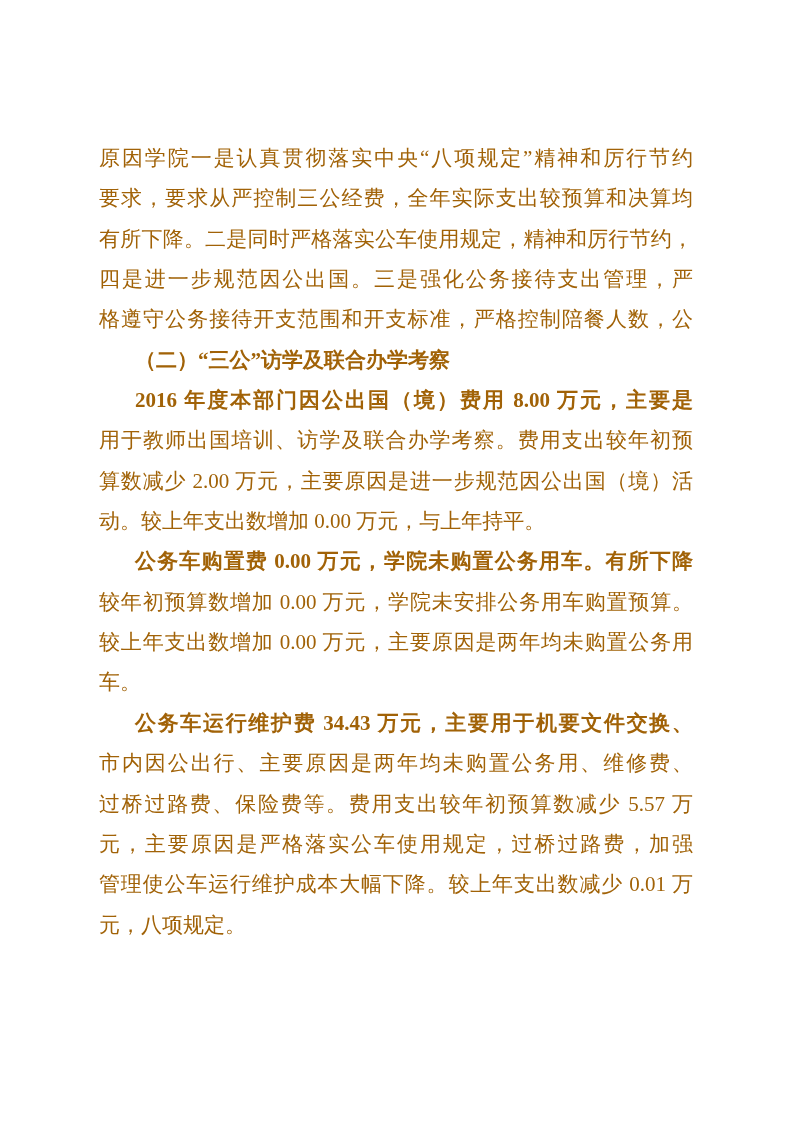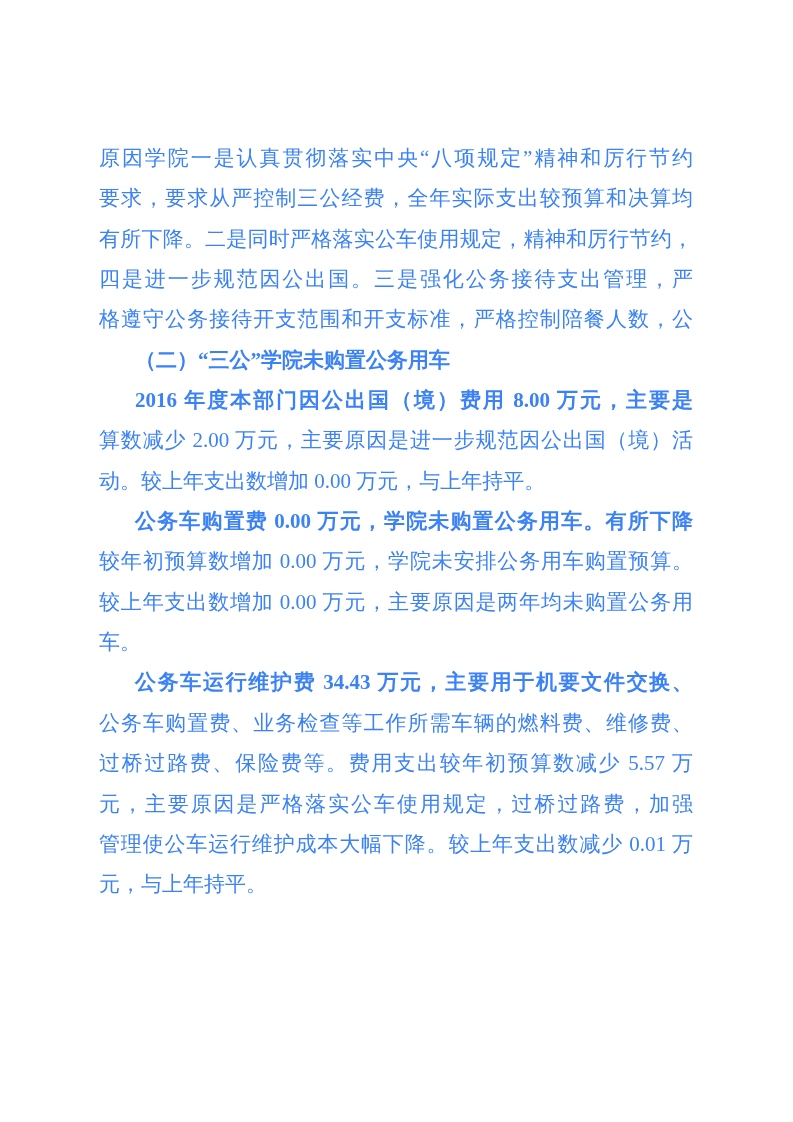--- a/index.html
+++ b/index.html
@@ -18,21 +18,21 @@
   .content {
     position: absolute;
     left: 99px;
     top: 138px;
     width: 594px;
   }
   .line {
     height: 40.35px;
     line-height: 40.35px;
     font-size: 21px;
-    color: #3b82f6;
+    color: #a16207;
     white-space: normal;
     overflow: visible;
   }
   
   .fill {
     text-align: justify;
     text-align-last: justify;
   }
   .indent {
     text-indent: 36px;
@@ -47,32 +47,33 @@
 
 <div class="page">
   <div class="content">
 
     <div class="line fill">原因学院一是认真贯彻落实中央“八项规定”精神和厉行节约</div>
     <div class="line fill">要求，要求从严控制三公经费，全年实际支出较预算和决算均</div>
     <div class="line fill">有所下降。二是同时严格落实公车使用规定，精神和厉行节约，</div>
     <div class="line fill">四是进一步规范因公出国。三是强化公务接待支出管理，严</div>
     <div class="line fill">格遵守公务接待开支范围和开支标准，严格控制陪餐人数，公</div>
 
-    <div class="line bold indent">（二）“三公”学院未购置公务用车</div>
+    <div class="line bold indent">（二）“三公”访学及联合办学考察</div>
 
     <div class="line fill indent">2016 年度本部门因公出国（境）费用 8.00 万元，主要是</div>
+    <div class="line fill">用于教师出国培训、访学及联合办学考察。费用支出较年初预</div>
     <div class="line fill">算数减少 2.00 万元，主要原因是进一步规范因公出国（境）活</div>
     <div class="line">动。较上年支出数增加 0.00 万元，与上年持平。</div>
 
     <div class="line fill indent">公务车购置费 0.00 万元，学院未购置公务用车。有所下降</div>
     <div class="line fill">较年初预算数增加 0.00 万元，学院未安排公务用车购置预算。</div>
     <div class="line fill">较上年支出数增加 0.00 万元，主要原因是两年均未购置公务用</div>
     <div class="line">车。</div>
 
     <div class="line fill indent">公务车运行维护费 34.43 万元，主要用于机要文件交换、</div>
-    <div class="line fill">公务车购置费、业务检查等工作所需车辆的燃料费、维修费、</div>
+    <div class="line fill">市内因公出行、主要原因是两年均未购置公务用、维修费、</div>
     <div class="line fill">过桥过路费、保险费等。费用支出较年初预算数减少 5.57 万</div>
     <div class="line fill">元，主要原因是严格落实公车使用规定，过桥过路费，加强</div>
     <div class="line fill">管理使公车运行维护成本大幅下降。较上年支出数减少 0.01 万</div>
-    <div class="line">元，与上年持平。</div>
+    <div class="line">元，八项规定。</div>
 
   </div>
 </div>
 
 </body></html>

